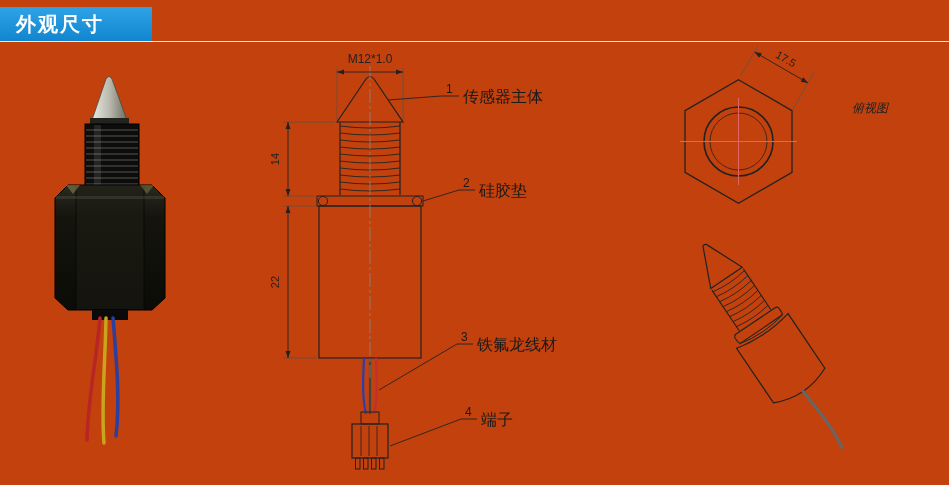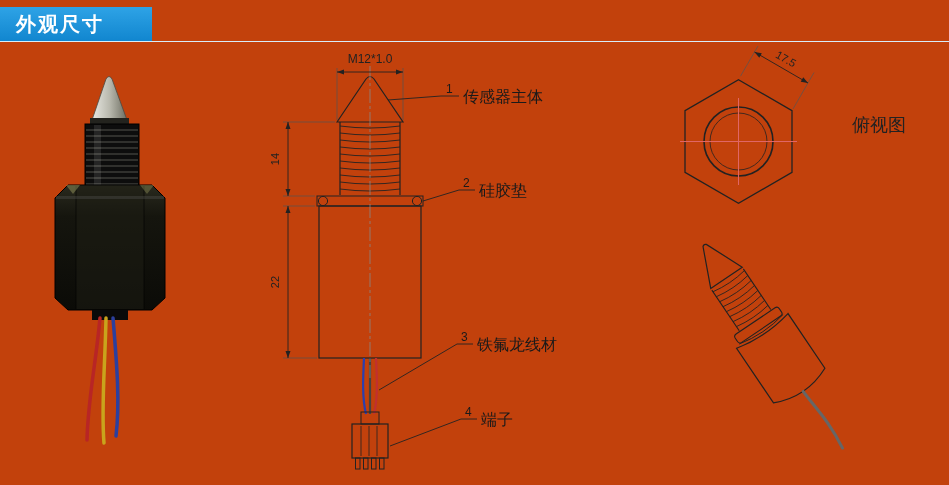--- a/index.html
+++ b/index.html
@@ -34,23 +34,24 @@
   svg text {
     font-family: "Liberation Sans", sans-serif;
     fill: #1a1a1a;
   }
   .callout-label { font-size: 16px; }
   .callout-num { font-size: 12px; }
   .dim-text { font-size: 11px; fill: #222; }
   .spec-text { font-size: 12px; fill: #222; }
   .topview-label {
     position: absolute;
-    left: 852px; top: 113px;
-    font-size: 18px;
+    left: 852px; top: 100px;
+    font-size: 12px;
     color: #222;
+    font-style: italic;
   }
   .ln { stroke: #222; fill: none; }
 </style>
 </head>
 <body>
 
 <div class="page">
 
   <div class="banner">
     <span>外观尺寸</span>

